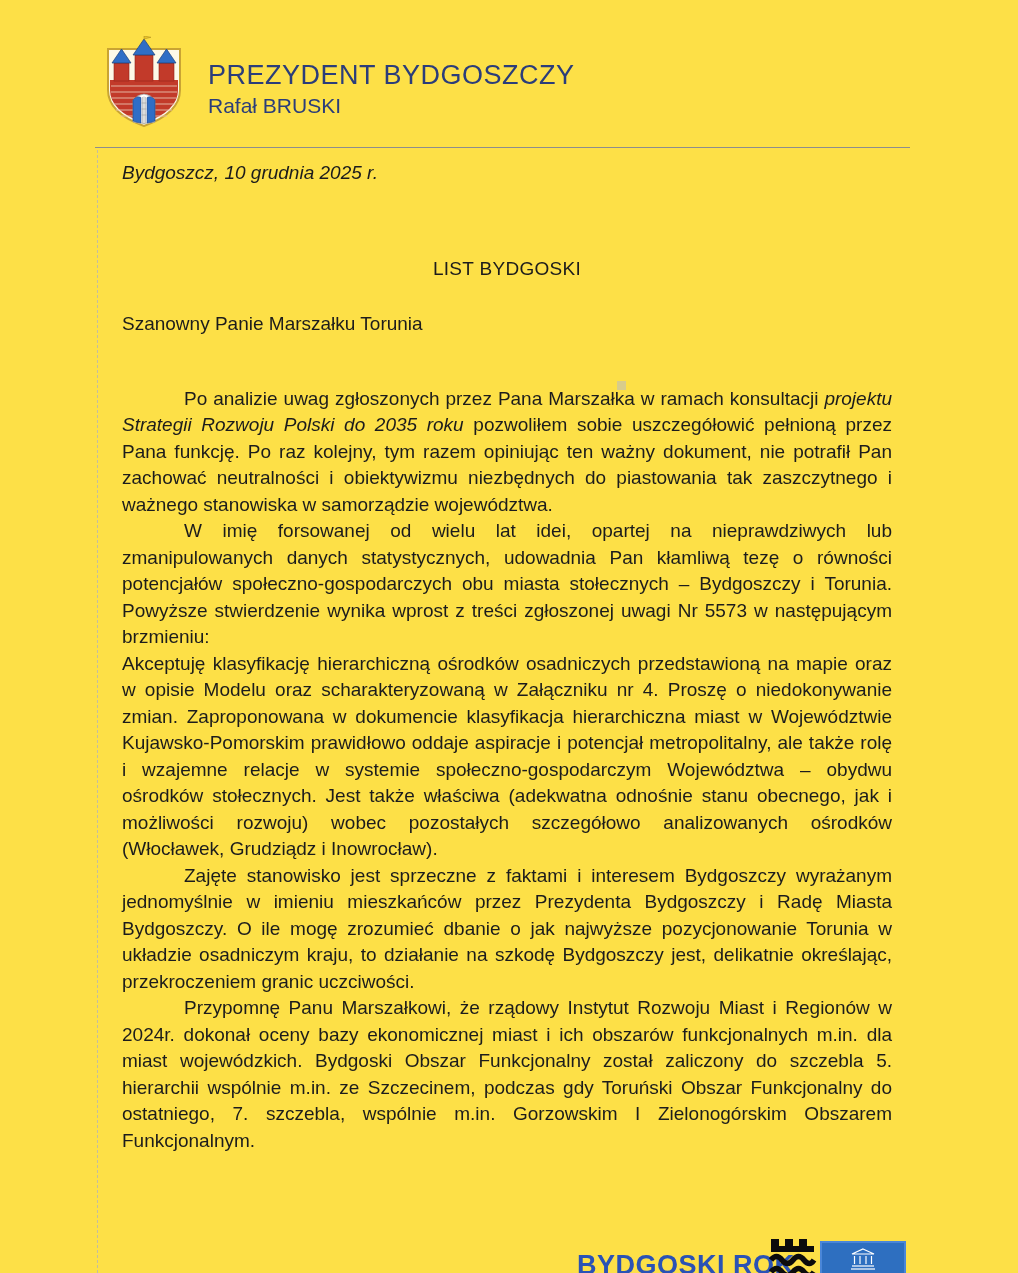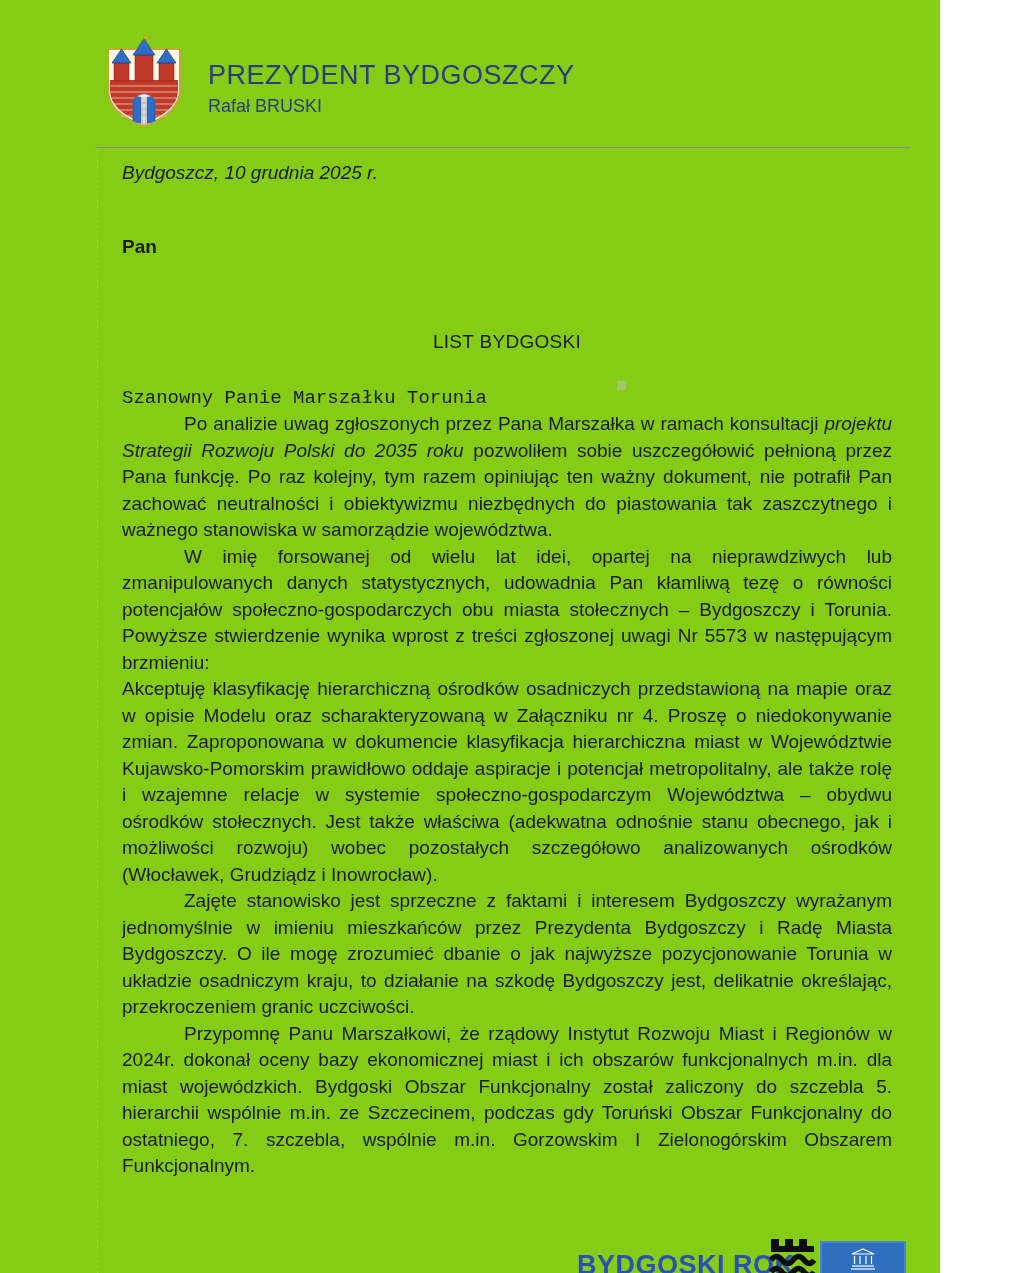--- a/index.html
+++ b/index.html
@@ -3,23 +3,23 @@
 <meta charset="utf-8">
 <style>
   html, body {
     margin: 0;
     padding: 0;
     background: #ffffff;
     font-family: "Liberation Sans", "DejaVu Sans", sans-serif;
   }
   .page {
     position: relative;
-    width: 940px;
+    width: 1018px;
     height: 1273px;
-    background: #84cc16;
+    background: #fde047;
     overflow: hidden;
     color: #1c1c1c;
   }
   
   .crest {
     position: absolute;
     left: 100px;
     top: 36px;
     width: 88px;
     height: 94px;
@@ -30,21 +30,21 @@
     top: 60px;
     color: #2b3d7a;
   }
   .header-title {
     font-size: 27px;
     font-weight: 400;
     letter-spacing: 0.5px;
     line-height: 30px;
   }
   .header-subtitle {
-    font-size: 18px;
+    font-size: 21px;
     font-weight: 400;
     margin-top: 4px;
     line-height: 24px;
   }
   .top-rule {
     position: absolute;
     left: 95px;
     top: 147px;
     width: 815px;
     height: 0;
@@ -81,26 +81,26 @@
   .meta-line { white-space: nowrap; font-style: italic; }
   .addressee {
     margin-top: 47px;
     font-weight: 700;
   }
   .subject {
     margin-top: 69px;
     text-align: center;
     letter-spacing: 0.3px;
   }
-  .salutation { margin-top: 29px; font-family: Liberation Mono, monospace; }
+  .salutation { margin-top: 29px; }
   .body-p {
     margin: 0;
     text-align: justify;
   }
-  .first-body { }
+  .first-body { margin-top: 48px; }
   .indent { text-indent: 62px; }
   .quote-bold { font-weight: 400; }
   
   .footer-partner-text {
     position: absolute;
     left: 577px;
     top: 1250px;
     font-size: 27px;
     font-weight: 700;
     color: #2a52b5;
@@ -181,21 +181,20 @@
   <div class="left-scanline"></div>
   <div class="scan-artifact"></div>
 
   <div class="content">
 
     <div>
       <div class="meta-line">Bydgoszcz, 10 grudnia 2025 r.</div>
     </div>
 
     <div class="addressee">
-      <div>Pan</div>
     </div>
 
     <div class="subject">LIST BYDGOSKI</div>
 
     <div class="salutation">Szanowny Panie Marszałku Torunia</div>
 
     <p class="body-p indent first-body"><span>Po analizie uwag zgłoszonych przez Pana Marszałka w ramach konsultacji </span><em>projektu Strategii Rozwoju Polski do 2035 roku</em><span> pozwoliłem sobie uszczegółowić pełnioną przez Pana funkcję. Po raz kolejny, tym razem opiniując ten ważny dokument, nie potrafił Pan zachować neutralności i obiektywizmu niezbędnych do piastowania tak zaszczytnego i ważnego stanowiska w samorządzie województwa.</span></p>
 
     <p class="body-p indent">W imię forsowanej od wielu lat idei, opartej na nieprawdziwych lub zmanipulowanych danych statystycznych, udowadnia Pan kłamliwą tezę o równości potencjałów społeczno-gospodarczych obu miasta stołecznych – Bydgoszczy i Torunia. Powyższe stwierdzenie wynika wprost z treści zgłoszonej uwagi Nr 5573 w następującym brzmieniu:</p>
 

